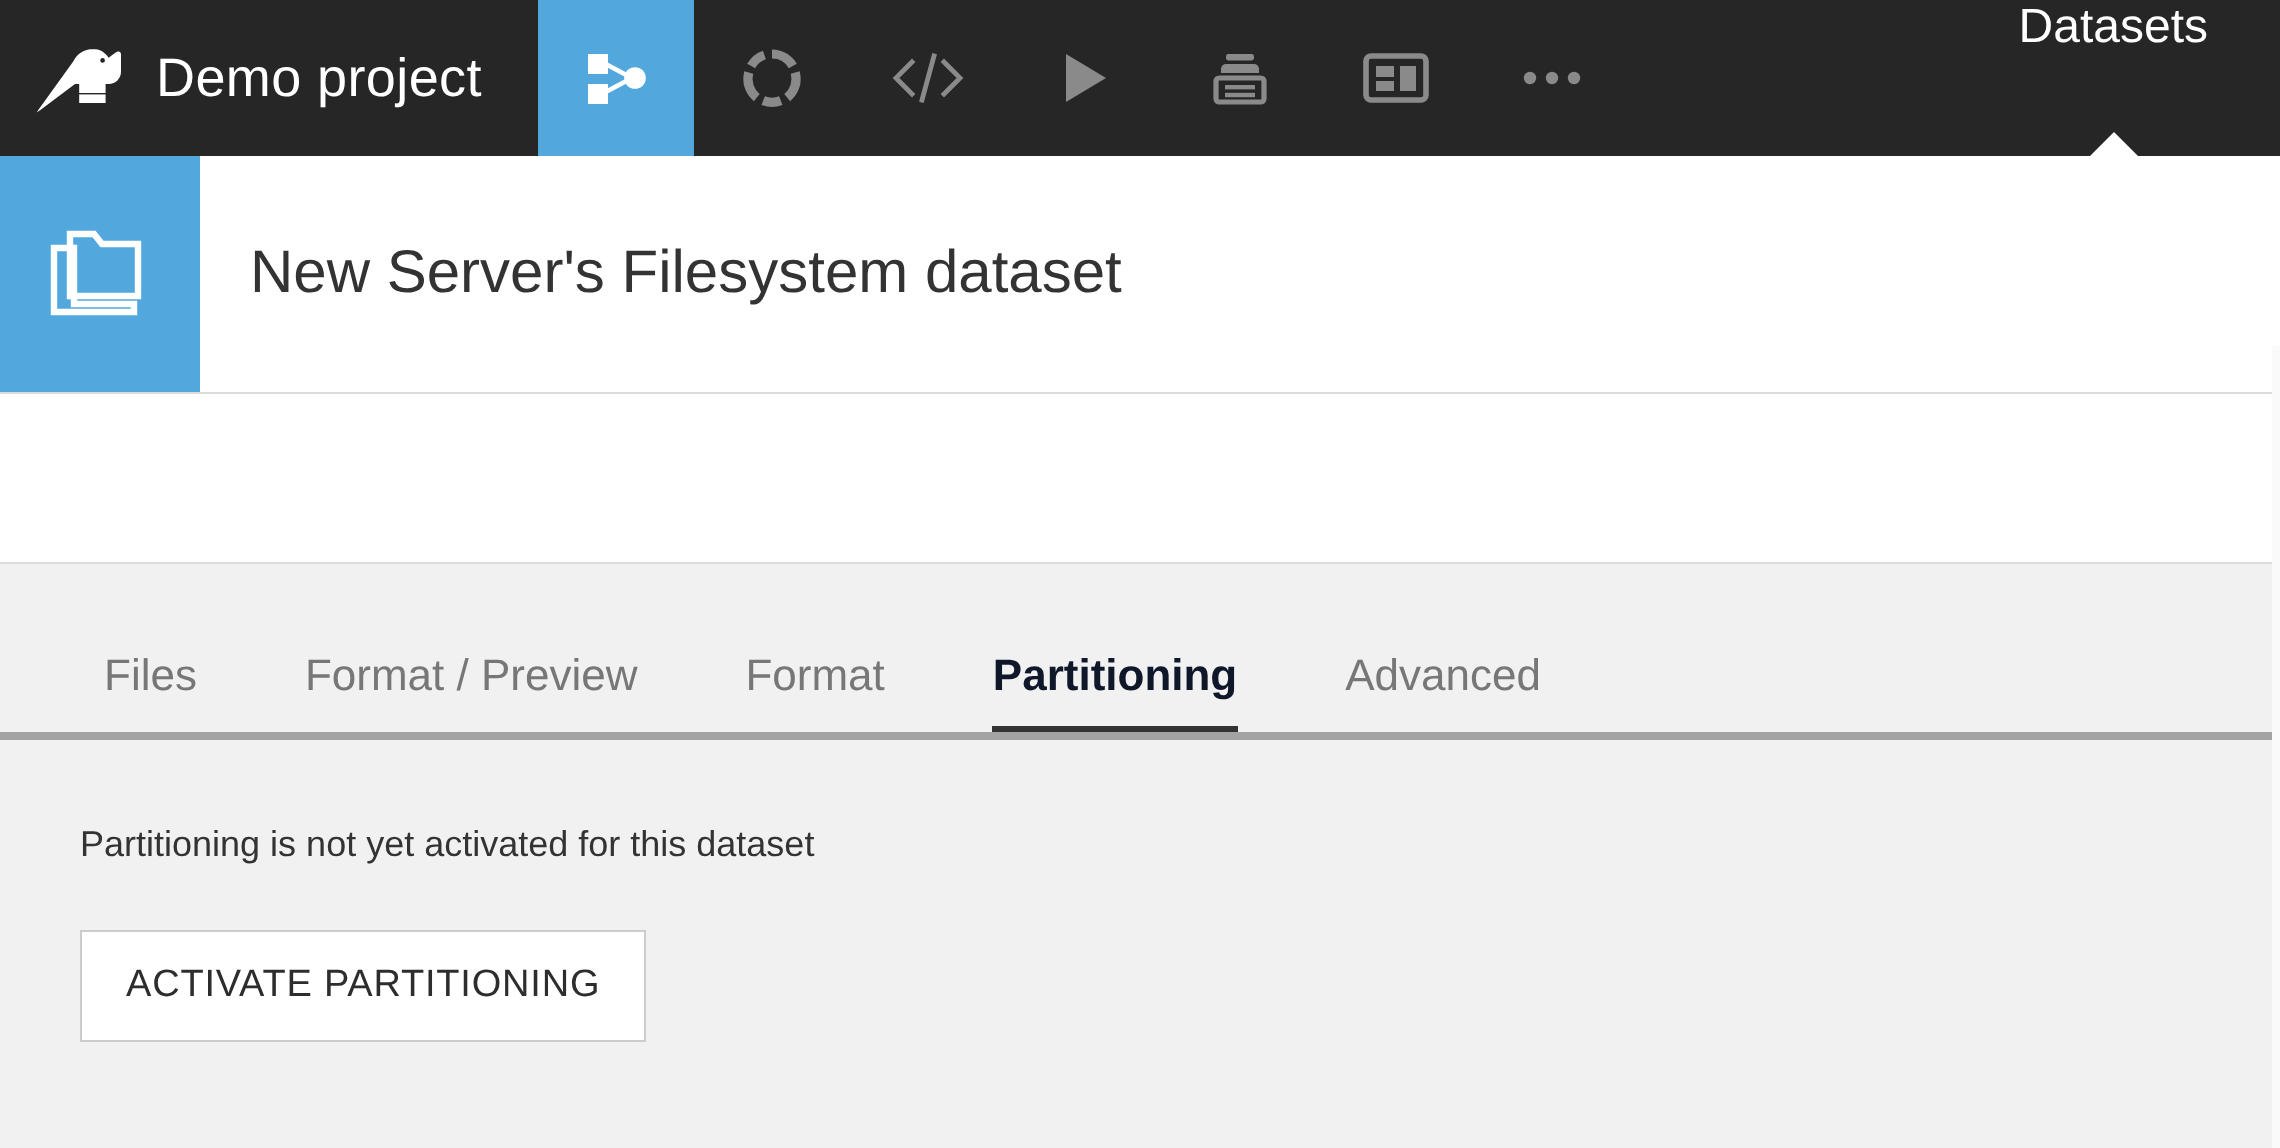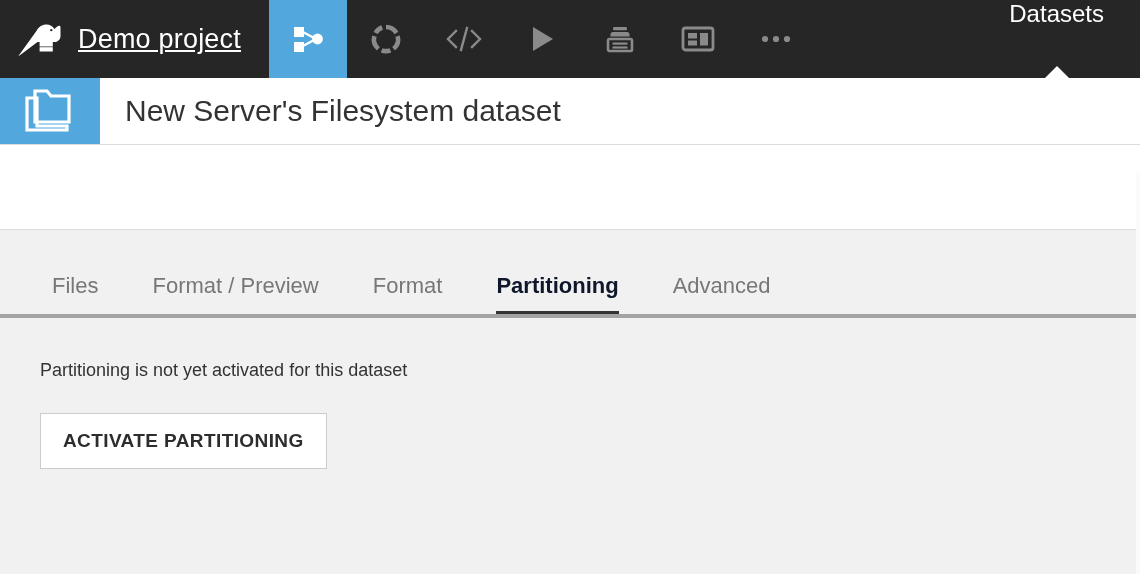--- a/index.html
+++ b/index.html
@@ -27,21 +27,20 @@
   .logo-cell svg{ display:block; }
 
   .project-name{
     display:flex; align-items:center;
     color:#ffffff;
     font-size:27px;
     font-weight:400;
     letter-spacing:.2px;
     padding-right:28px;
     white-space:nowrap;
-    text-decoration:underline;
   }
 
   .nav-icons{ display:flex; align-items:stretch; }
   .nav-icon{
     width:78px;
     display:flex; align-items:center; justify-content:center;
     cursor:pointer;
   }
   .nav-icon.active{ background:#52a8dd; }
   .nav-icon svg{ display:block; }
@@ -65,21 +64,21 @@
     bottom:-1px;
     width:0;height:0;
     border-left:13px solid transparent;
     border-right:13px solid transparent;
     border-bottom:13px solid #ffffff;
   }
   .nav-right-wrap{ position:relative; display:flex; height:100%; }
 
   
   .ds-header{
-    height:67px;
+    height:119px;
     background:#ffffff;
     display:flex;
     align-items:stretch;
     border-bottom:1px solid #dcdcdc;
   }
   .ds-icon-box{
     width:100px; flex:0 0 100px;
     background:#52a8dd;
     display:flex; align-items:center; justify-content:center;
   }
@@ -137,21 +136,21 @@
     color:#333333;
     margin-bottom:32px;
     white-space:nowrap;
   }
   .btn{
     display:inline-block;
     background:#ffffff;
     border:1px solid #cccccc;
     color:#2d2d2d;
     font-size:19px;
-    font-weight:bold;
+    font-weight:normal;
     letter-spacing:.4px;
     padding:16px 22px;
     cursor:pointer;
     white-space:nowrap;
   }
 
   
   .gutter{
     position:absolute;
     top:173px; right:0; width:4px; bottom:0;

